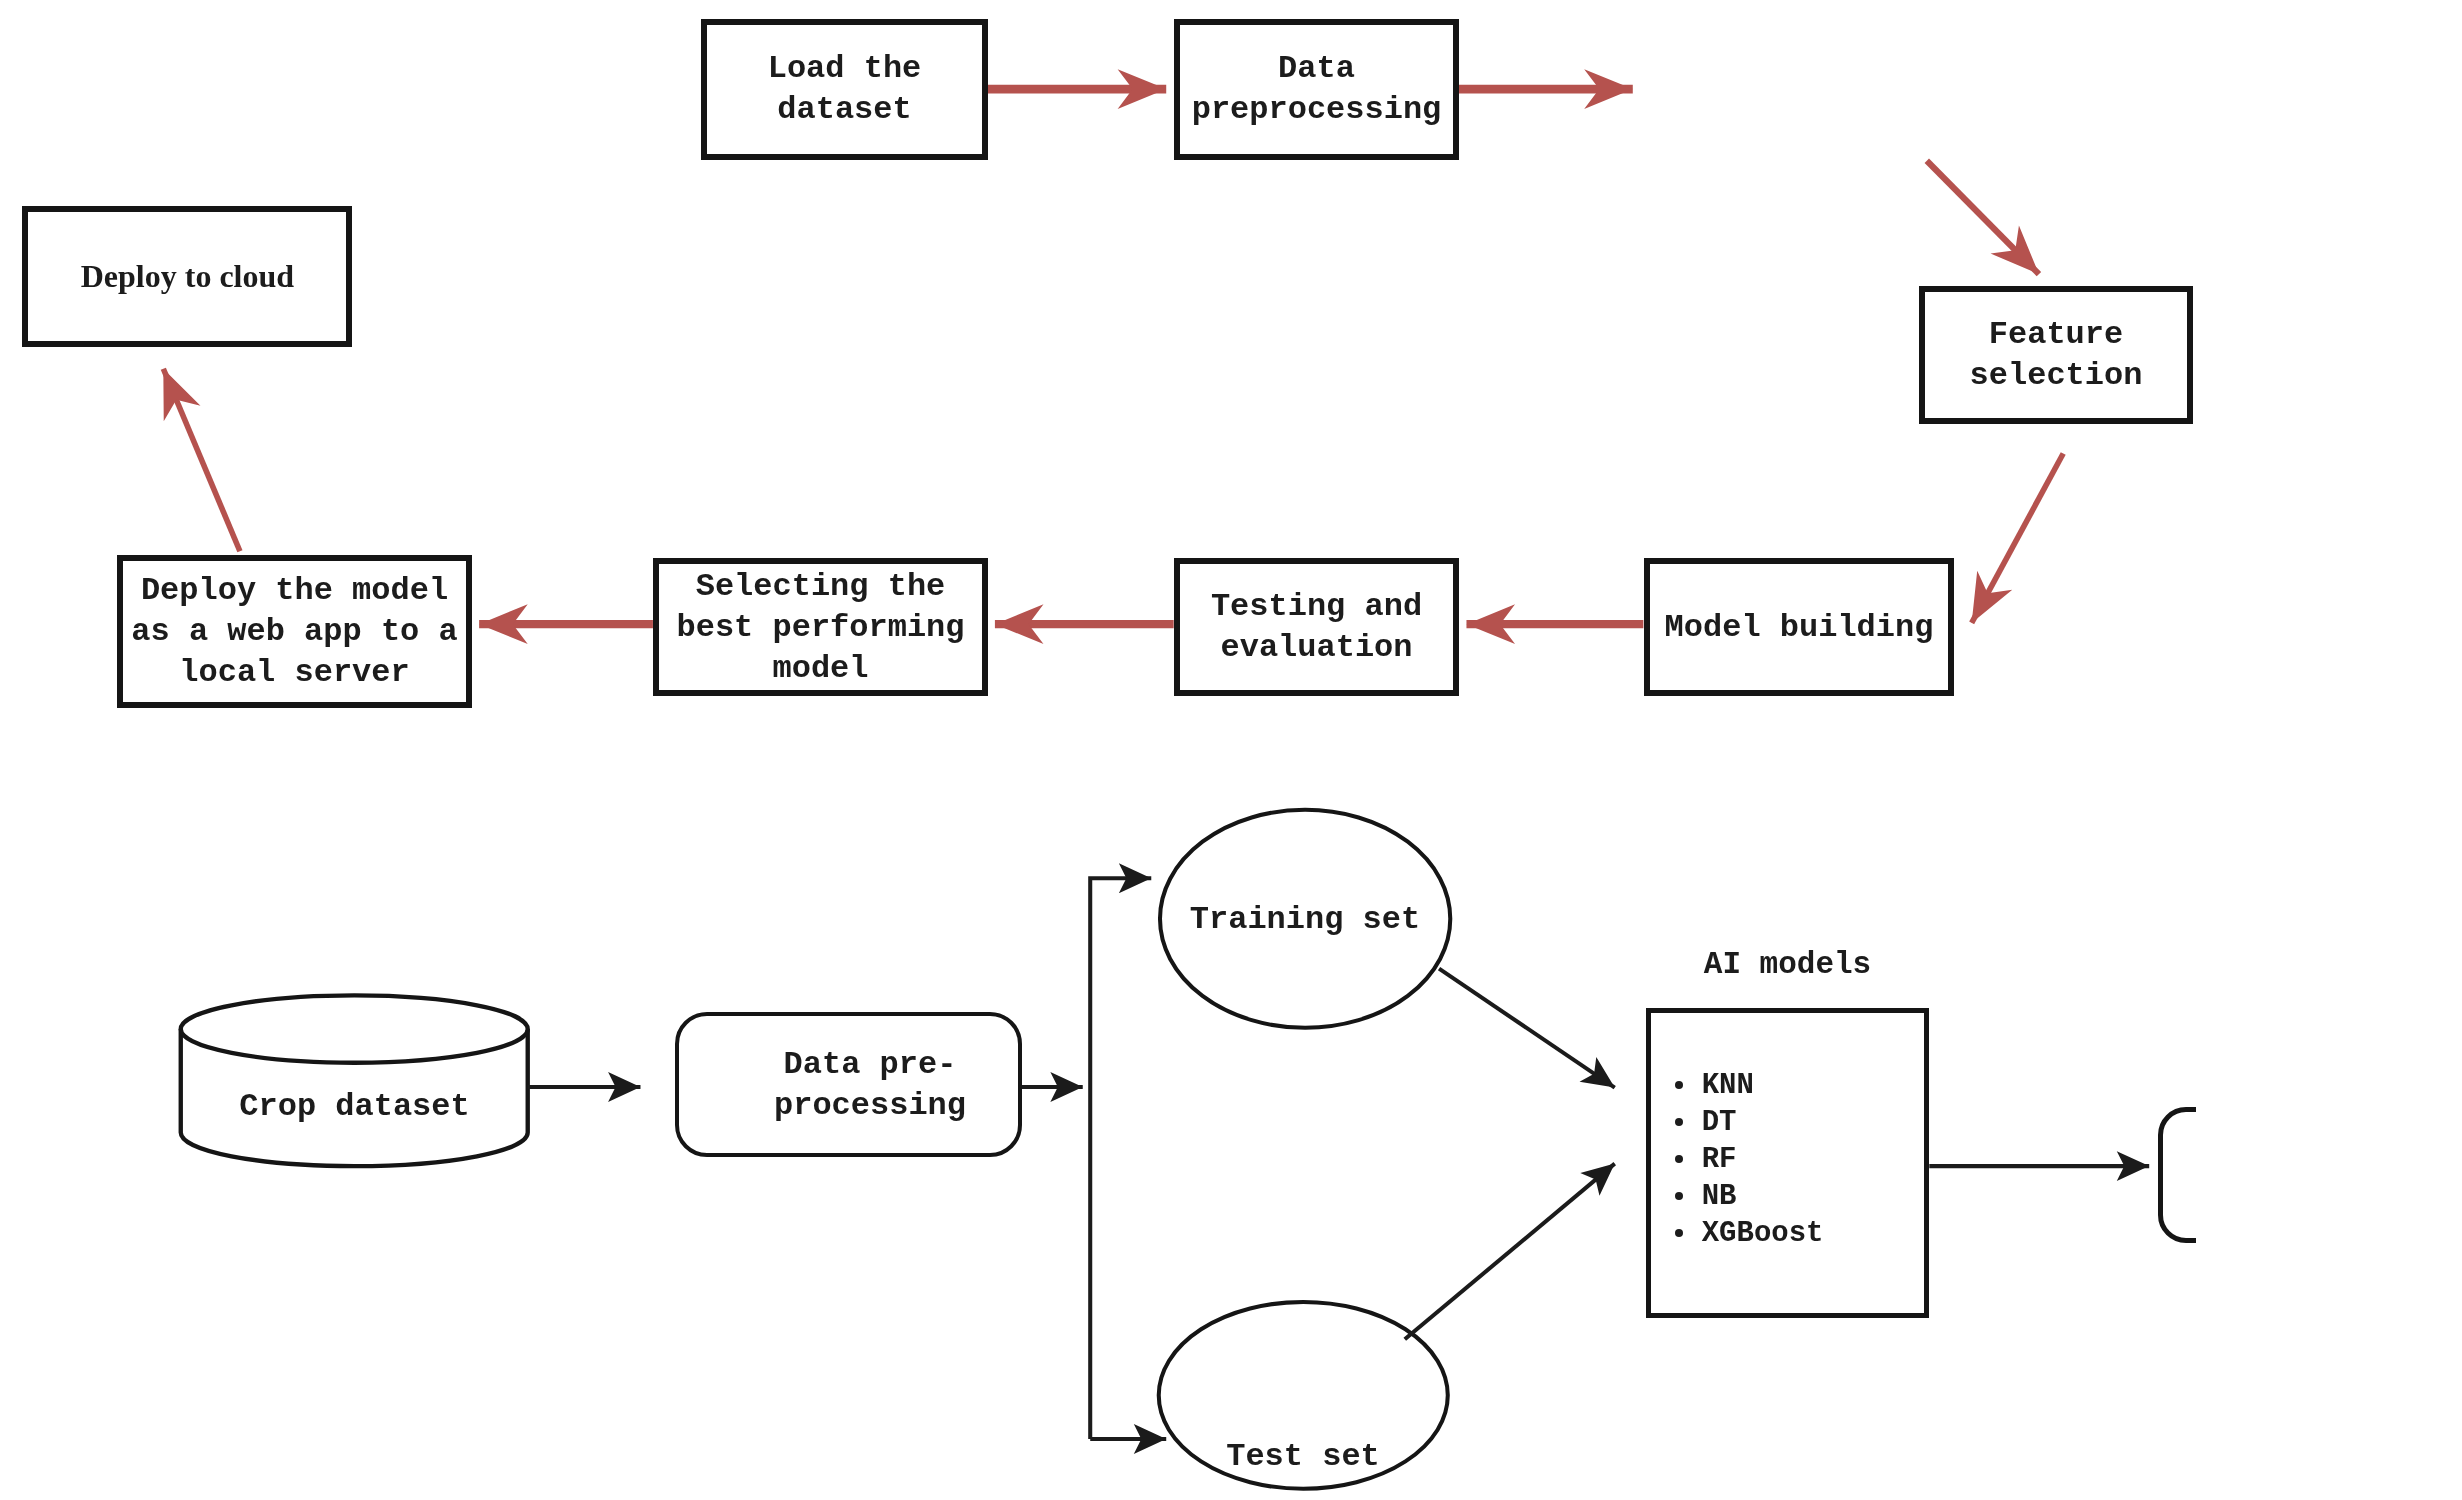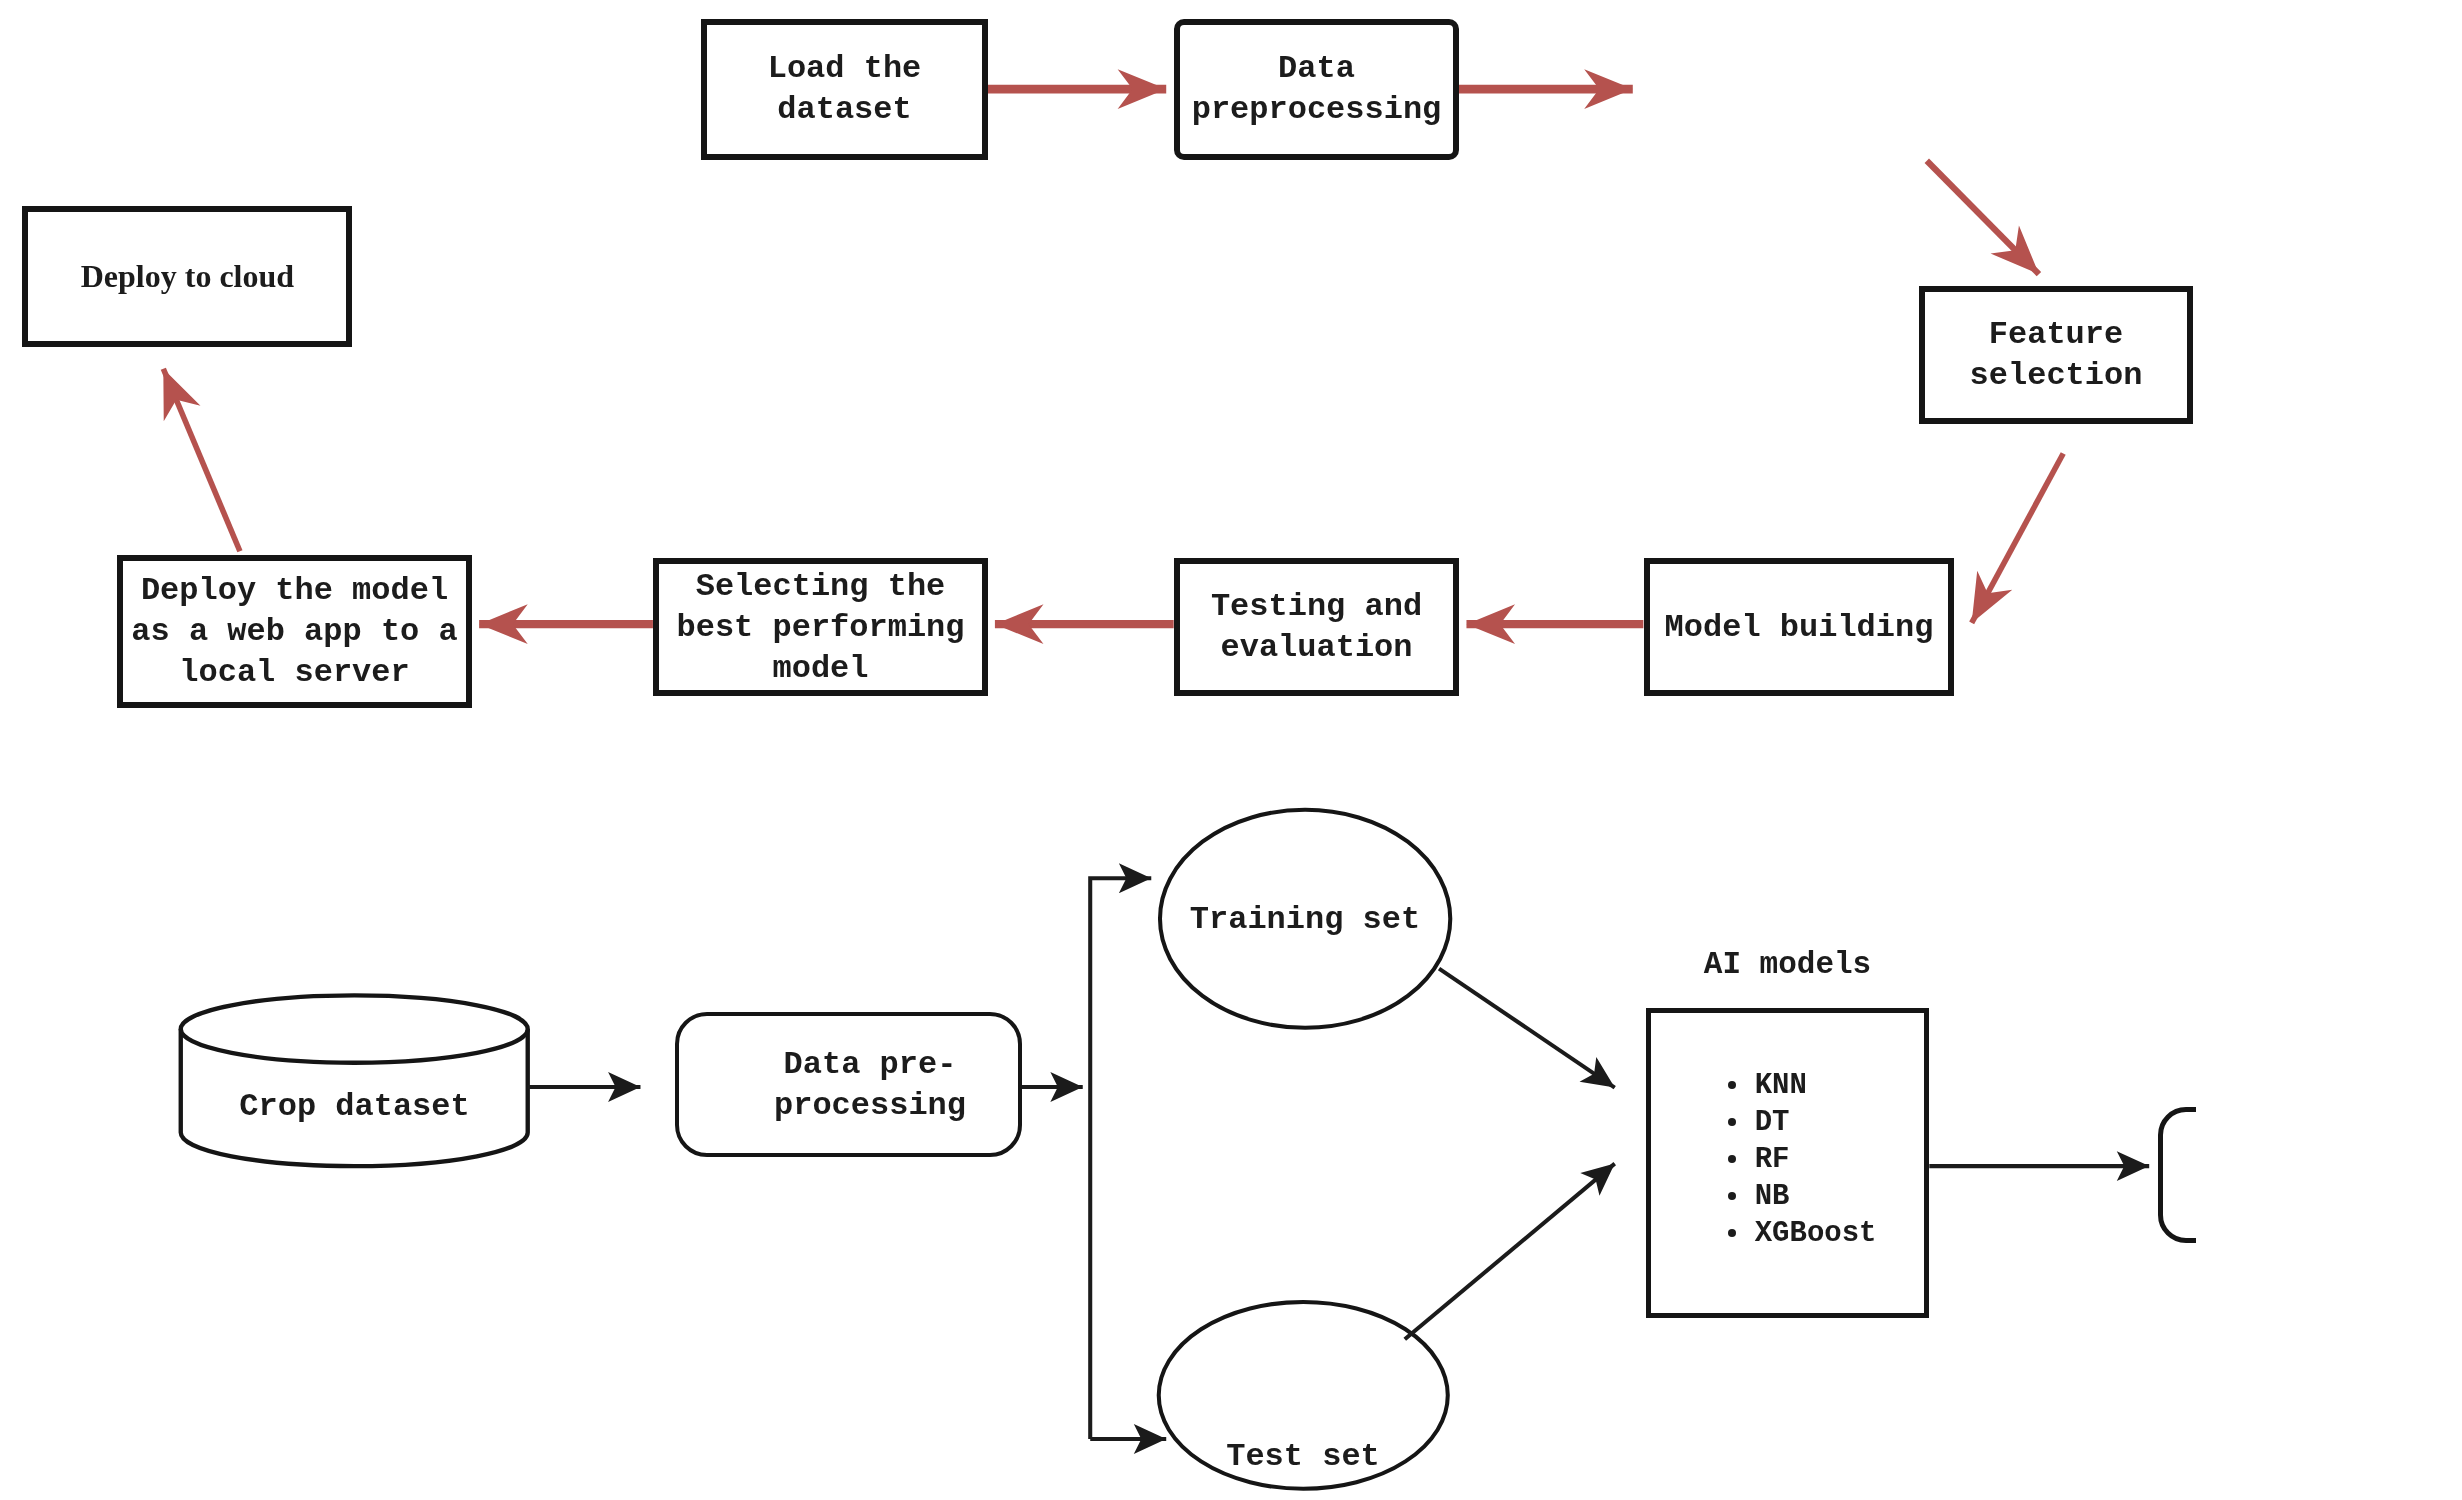--- a/index.html
+++ b/index.html
@@ -22,21 +22,21 @@
   .rounded{border-radius:32px;border-width:4.4px;padding-left:43px;}
   .label{
     position:absolute;box-sizing:border-box;background:transparent;
     display:flex;align-items:center;justify-content:center;
     text-align:center;font-size:32px;line-height:41px;
   }
   .ai-box{
     position:absolute;box-sizing:border-box;background:#ffffff;
     border:5px solid #151515;text-align:left;
   }
-  .ai-box ul{margin:54px 0 13px 0;padding-left:100px;}
+  .ai-box ul{margin:54px 0 13px 0;padding-left:47px;}
   .ai-box li{font-size:29px;line-height:37px;list-style-type:disc;padding-left:3.7px;}
 </style>
 </head>
 <body>
 
 <div id="canvas">
 
   <svg id="connector-layer" width="2462" height="1500" viewBox="0 0 3952 2408" xmlns="http://www.w3.org/2000/svg">
     <defs>
       <marker id="stealth-red" markerUnits="userSpaceOnUse" markerWidth="92" markerHeight="72" viewBox="0 0 92 72" refX="82" refY="36" orient="auto">
@@ -69,21 +69,21 @@
     <path d="M1750 2310 L1750 1410 L1848 1410" stroke="#1b1b1b" stroke-width="6.5" fill="none" marker-end="url(#tri-black)"></path>
     <path d="M1750 2310 L1872 2310" stroke="#1b1b1b" stroke-width="6.5" fill="none" marker-end="url(#tri-black)"></path>
     <path d="M2310 1555 L2592 1746" stroke="#1b1b1b" stroke-width="6.5" fill="none" marker-end="url(#tri-black)"></path>
     <path d="M2255 2150 L2592 1868" stroke="#1b1b1b" stroke-width="6.5" fill="none" marker-end="url(#tri-black)"></path>
     <path d="M3097 1872 L3450 1872" stroke="#1b1b1b" stroke-width="6.5" fill="none" marker-end="url(#tri-black)"></path>
   </svg>
 
   <div class="node" style="left:701px;top:18.7px;width:287px;height:141px;">
     <span>Load the dataset</span>
   </div>
-  <div class="node" style="left:1174px;top:18.7px;width:285px;height:141px;border-radius:10px;">
+  <div class="node" style="left:1174px;top:18.7px;width:285px;height:141px;">
     <span>Data preprocessing</span>
   </div>
   <div class="node" style="left:1919px;top:286px;width:274px;height:138px;">
     <span>Feature selection</span>
   </div>
   <div class="node" style="left:1644px;top:558px;width:310px;height:138px;">
     <span>Model building</span>
   </div>
   <div class="node" style="left:1174px;top:558px;width:285px;height:138px;">
     <span>Testing and evaluation</span>

